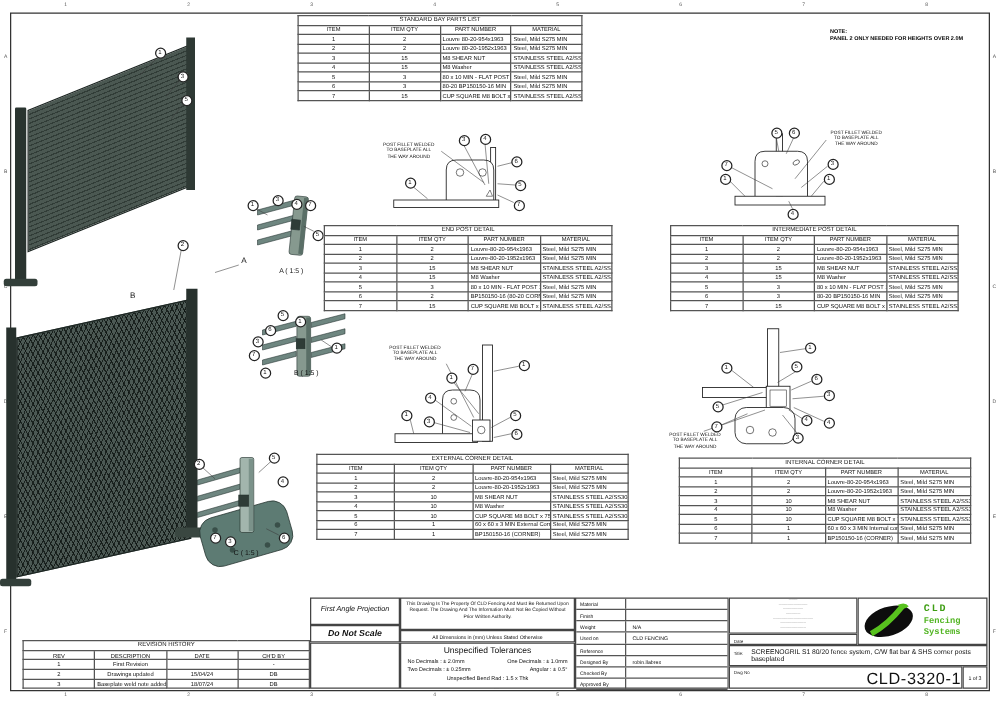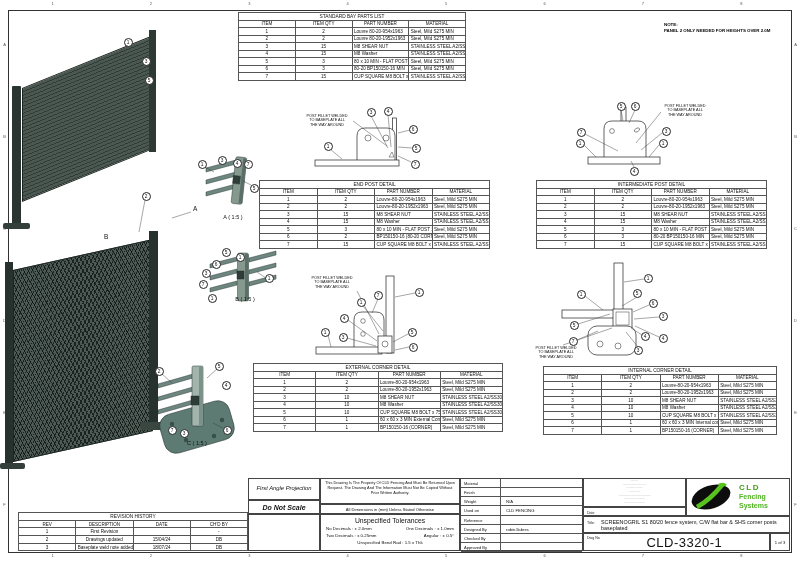--- a/index.html
+++ b/index.html
@@ -55,23 +55,23 @@
   .tolc{text-align:center;font-size:4.4px;margin-top:1px;}
   .fieldrow{height:9.125px;box-sizing:border-box;border-bottom:0.5px solid #555;display:flex;}
   .fl{width:36px;font-size:4px;padding:2px 0 0 3px;}
   .fv{flex:1;border-left:0.5px solid #555;font-size:4.2px;padding:2px 0 0 5px;}
   .addr div{font-size:2.3px;color:#666;text-align:center;line-height:1.6;}
   .sl{float:left;font-size:3.6px;color:#222;margin:2px 0 0 3px;}
   .dv{font-size:4.8px;margin-left:14px;}
   .daterow{padding-top:1px;}
   .titlerow{padding:1.5px 2px 0 0;}
   .tv{display:block;margin-left:17px;font-size:5.4px;line-height:1.25;}
-  .dn{display:block;text-align:center;font-size:13px;margin-top:1px;letter-spacing:0.5px;}
+  .dn{display:block;text-align:right;font-size:13px;margin-top:1px;letter-spacing:0.5px;}
   .sheetof{font-size:4.2px;text-align:center;padding-top:6px;}
-  .logocell{overflow:hidden;}
+  .logocell{overflow:hidden;font-family:Liberation Mono, monospace;}
   .logotext{position:absolute;left:52px;top:4px;font-weight:bold;line-height:1.25;}
   .l1{font-size:8px;letter-spacing:1.5px;color:#3f9e14;}
   .l2{font-size:7px;color:#52b523;}
 </style>
 </head>
 <body>
 
 <div class="sheet">
 
   <div class="frame" style="left:8px;top:10px;width:782px;height:541px"></div>

